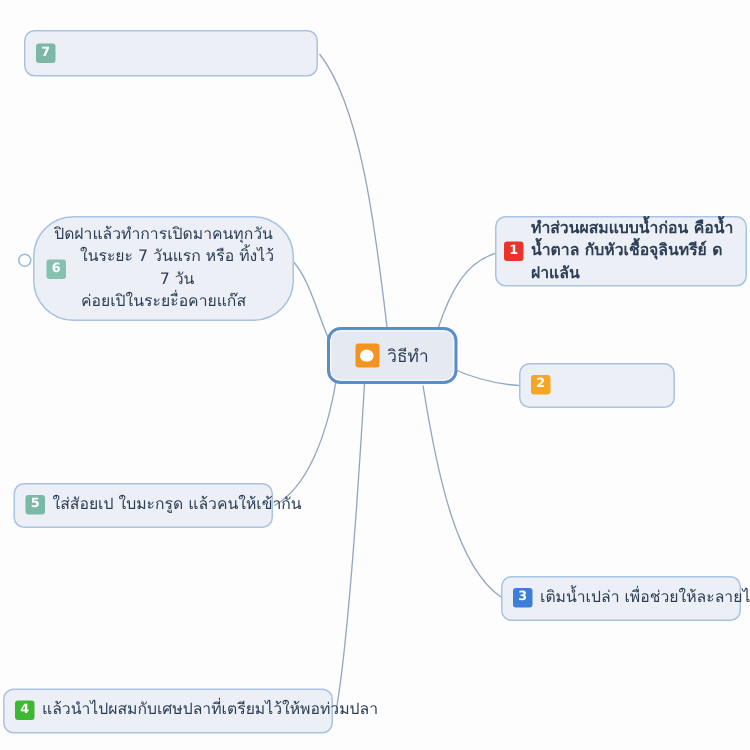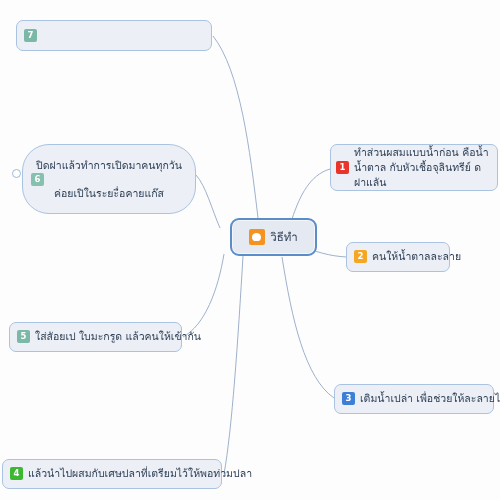--- a/index.html
+++ b/index.html
@@ -140,51 +140,51 @@
   <div class="node" id="node-7" style="left:16px; top:20px; width:196px; height:31px;">
     <span class="badge" style="background:#7cb8a8;">7</span>
   </div>
 
   <div class="node multiline" id="node-6" style="left:22px; top:144px; width:174px; height:70px; padding:3px 8px;border-radius:27px;">
     <span class="collapse-handle" style="left:-11px; top:24px;"></span>
     <span class="stack">
       <span class="row">ปิดฝาแล้วทำการเปิดมาคนทุกวัน</span>
       <span class="row row-with-badge">
         <span class="badge" style="background:#86c1b0;">6</span>
+        <span>ในระยะ 7 วันแรก  หรือ ทิ้งไว้ 7 วัน</span>
       </span>
       <span class="row">ค่อยเปิในระยะื่อคายแก๊ส</span>
     </span>
   </div>
 
   <div class="node" id="node-5" style="left:9px; top:322px; width:173px; height:30px;">
     <span class="badge" style="background:#7cb8a8;">5</span>
     <span class="node-text">ใส่สัอยเป ใบมะกรูด แล้วคนให้เข้ากัน</span>
   </div>
 
   <div class="node" id="node-4" style="left:2px; top:459px; width:220px; height:30px;">
     <span class="badge" style="background:#3cb832;">4</span>
     <span class="node-text">แล้วนำไปผสมกับเศษปลาที่เตรียมไว้ให้พอท่วมปลา</span>
   </div>
 
-  <div class="node" id="node-center" style="left:230px; top:218px; width:87px; height:38px; justify-content:center;">
+  <div class="node" id="node-center" style="left:218px; top:218px; width:87px; height:38px; justify-content:center;">
     <span class="center-icon"></span>
     <span class="center-label">วิธีทำ</span>
   </div>
 
   <div class="node multiline" id="node-1" style="left:330px; top:144px; width:168px; height:47px; padding:3px 5px;">
     <span class="badge" style="background:#e8342a; align-self:center;">1</span>
-    <span class="stack" style="text-align:left;">
+    <span class="stack" style="text-align:left;font-weight:bold;">
       <span class="row">ทำส่วนผสมแบบน้ำก่อน คือน้ำ</span>
       <span class="row">น้ำตาล กับหัวเชื้อจุลินทรีย์ ดฝาแลัน</span>
     </span>
   </div>
 
   <div class="node" id="node-2" style="left:346px; top:242px; width:104px; height:30px;">
     <span class="badge" style="background:#f5a623;">2</span>
-    <span class="node-text">คนให้น้ำตาลละลาย</span>
   </div>
 
   <div class="node" id="node-3" style="left:334px; top:384px; width:160px; height:30px;">
     <span class="badge" style="background:#3d7fd6;">3</span>
     <span class="node-text">เติมน้ำเปล่า เพื่อช่วยให้ละลายได้ไวขึ้น</span>
   </div>
 
 </div>
 
 </body></html>

